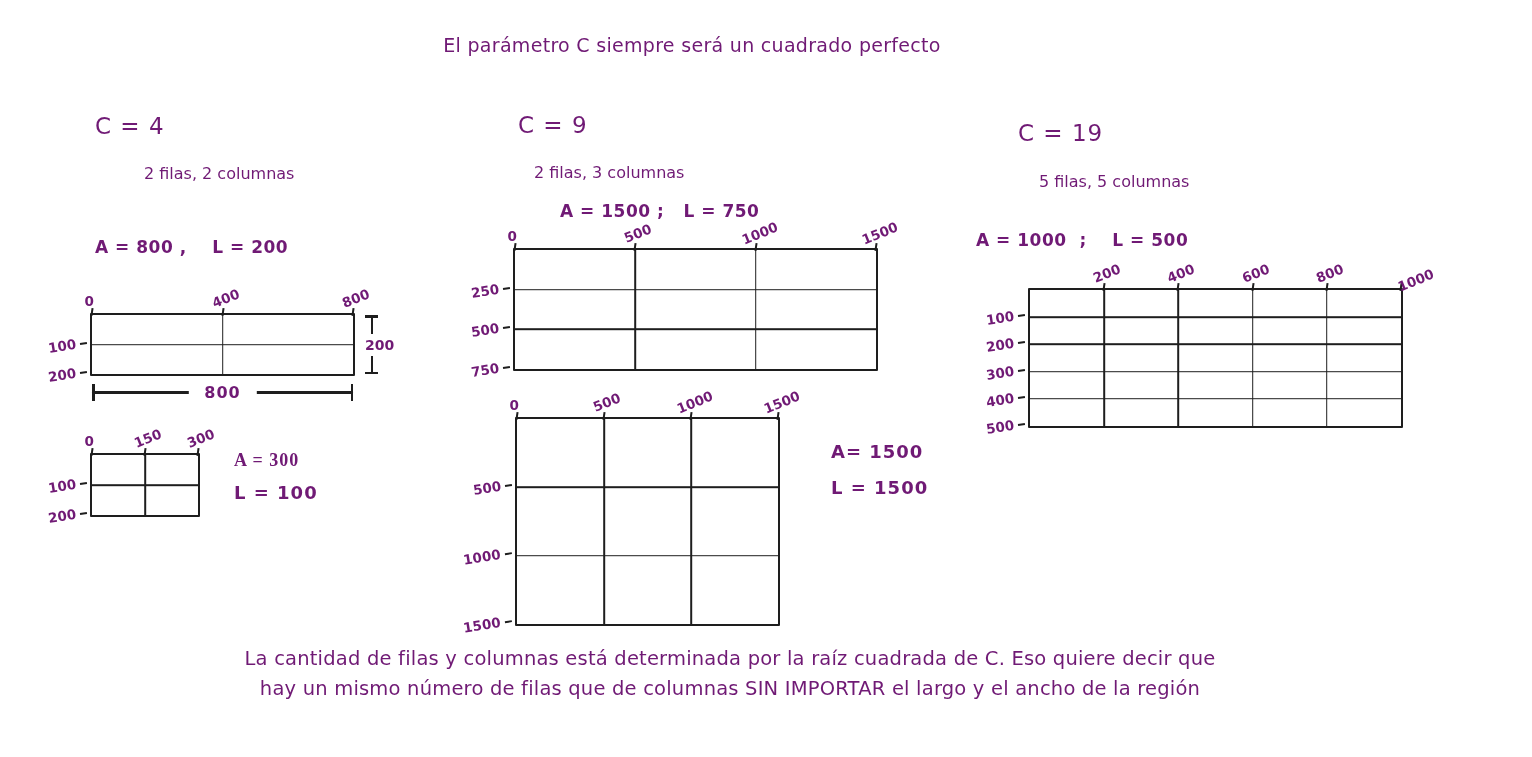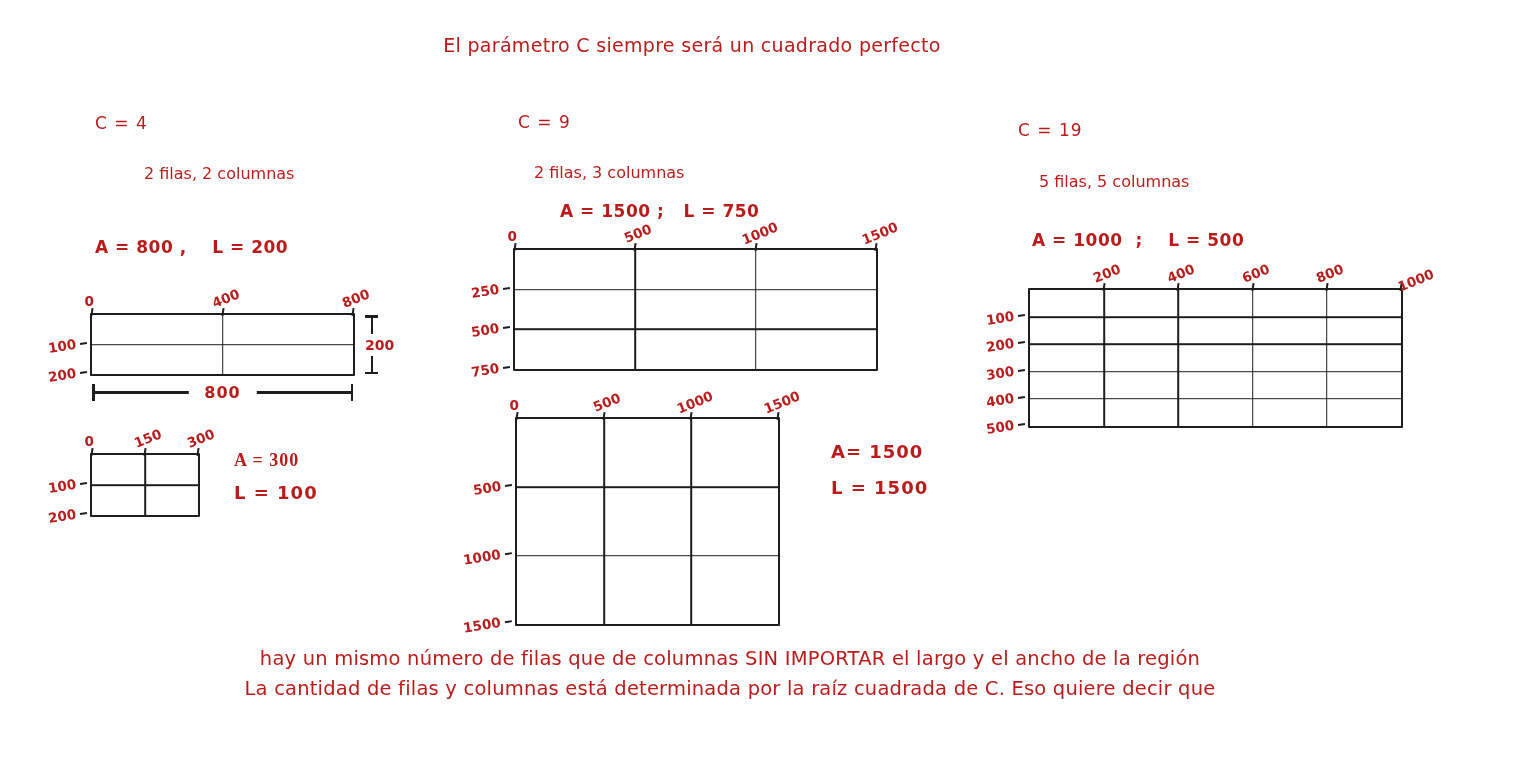--- a/index.html
+++ b/index.html
@@ -1,31 +1,31 @@
 <!DOCTYPE html>
 <html><head>
 <meta charset="utf-8">
 <style>
   html,body{margin:0;padding:0;background:#ffffff;}
   .canvas{
     position:relative;
     width:1532px;height:757px;
     background:#ffffff;
     font-family:"DejaVu Sans", sans-serif;
-    color:#b91c1c;
+    color:#701a75;
     overflow:hidden;
   }
   .abs{position:absolute;}
 
   
   .page-title{
     left:0;width:1384px;top:34px;text-align:center;
     font-size:19px;letter-spacing:.3px;
   }
-  .c-label{font-size:17px;letter-spacing:1px;}
+  .c-label{font-size:23px;letter-spacing:1px;}
   .c-note{font-size:16px;}
   .dims{font-size:17px;font-weight:bold;white-space:pre;letter-spacing:.5px;}
   .side-label{font-size:18px;font-weight:bold;letter-spacing:1px;}
   .footer{
     left:0;width:1460px;top:644px;text-align:center;
     font-size:19.5px;line-height:30px;letter-spacing:.2px;
   }
 
   
   .grid{position:absolute;border:2px solid #1e1e1e;border-radius:1px;}
@@ -167,21 +167,21 @@
     <span class="xtick" style="left:100%">1500</span>
     <span class="ytick" style="top:33.33%">500</span>
     <span class="ytick" style="top:66.67%">1000</span>
     <span class="ytick" style="top:100%">1500</span>
   </div>
   <div class="abs side-label" style="left:831px;top:441px;">A= 1500</div>
   <div class="abs side-label" style="left:831px;top:477px;">L = 1500</div>
 
   <div class="abs c-label" style="left:1018px;top:120px;">C = 19</div>
   <div class="abs c-note" style="left:1039px;top:172px;">5 filas, 5 columnas</div>
-  <div class="abs dims" style="left:1032px;top:230px;">A = 1000  ;    L = 500</div>
+  <div class="abs dims" style="left:976px;top:230px;">A = 1000  ;    L = 500</div>
 
   <div class="grid g-c25">
     <div class="vline" style="left:20%"></div>
     <div class="vline" style="left:40%"></div>
     <div class="vline" style="left:60%"></div>
     <div class="vline" style="left:80%"></div>
     <div class="hline" style="top:20%"></div>
     <div class="hline" style="top:40%"></div>
     <div class="hline" style="top:60%"></div>
     <div class="hline" style="top:80%"></div>
@@ -196,17 +196,17 @@
     <span class="xtick" style="left:80%">800</span>
     <span class="xtick" style="left:103%;bottom:calc(100% + 2px);">1000</span>
     <span class="ytick" style="top:20%">100</span>
     <span class="ytick" style="top:40%">200</span>
     <span class="ytick" style="top:60%">300</span>
     <span class="ytick" style="top:80%">400</span>
     <span class="ytick" style="top:100%">500</span>
   </div>
 
   <div class="abs footer">
+    <div>La cantidad de filas y columnas está determinada por la raíz cuadrada de C. Eso quiere decir que</div>
     <div>hay un mismo número de filas que de columnas SIN IMPORTAR el largo y el ancho de la región</div>
-    <div>La cantidad de filas y columnas está determinada por la raíz cuadrada de C. Eso quiere decir que</div>
   </div>
 
 </div>
 
 </body></html>

